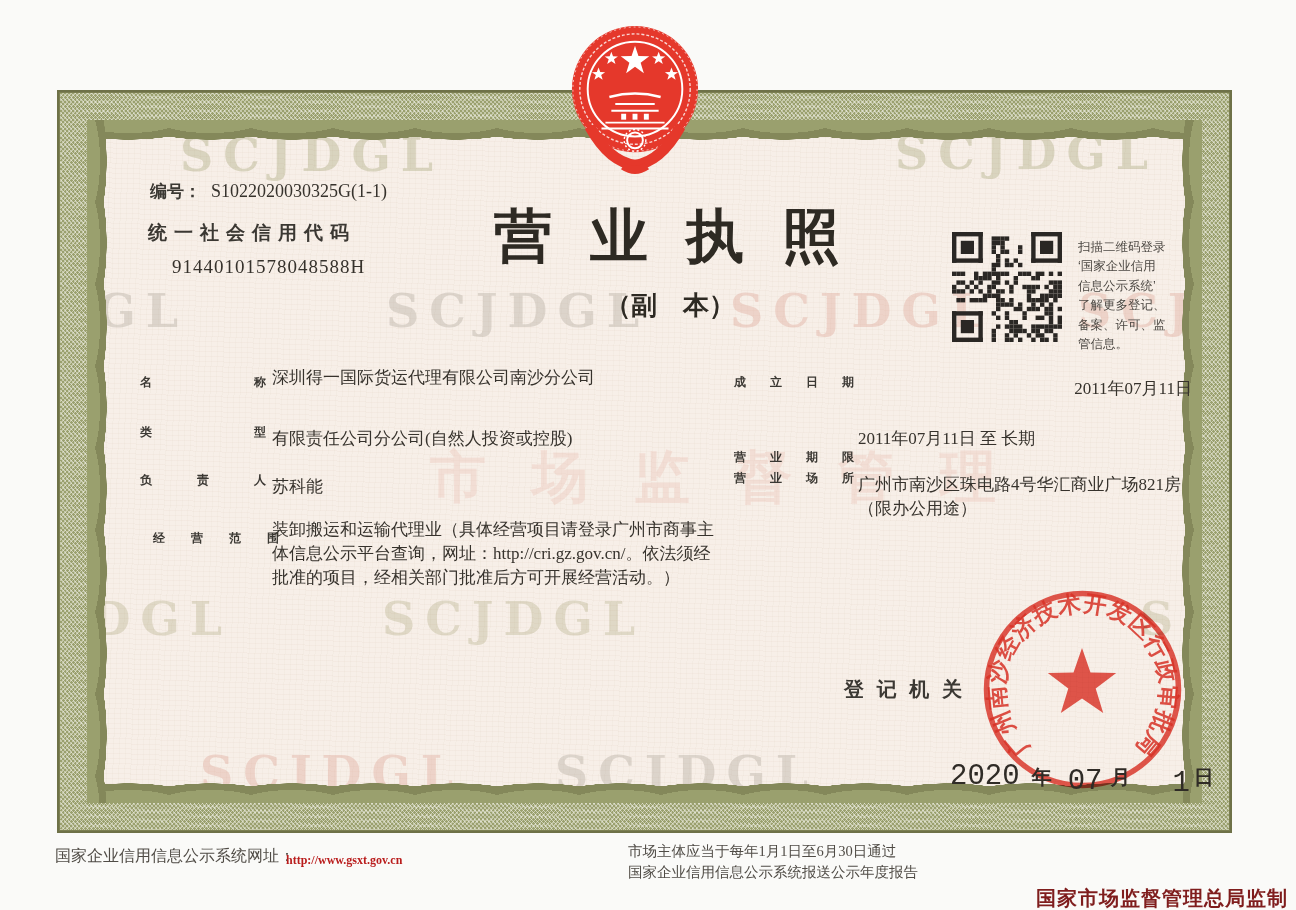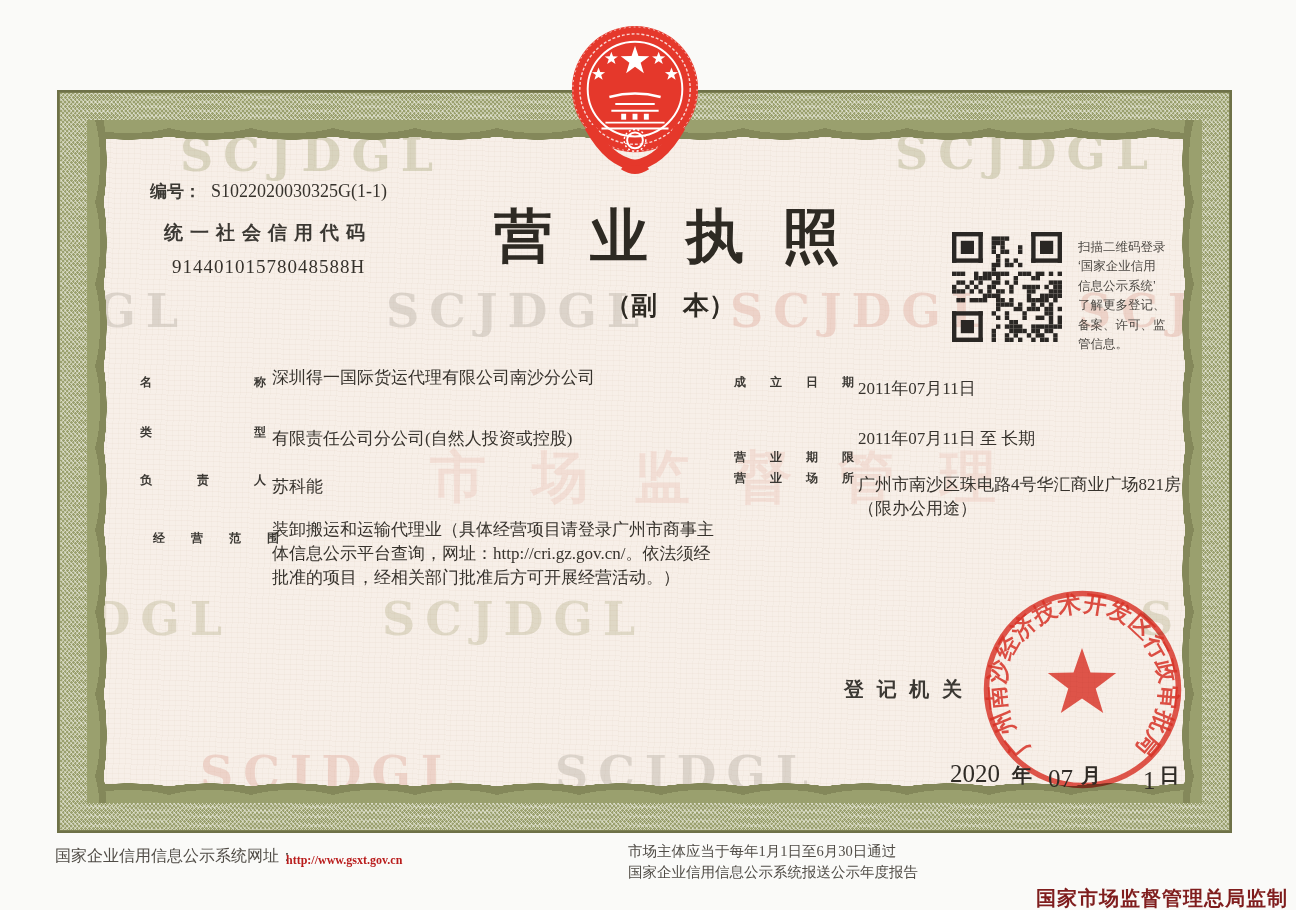--- a/index.html
+++ b/index.html
@@ -53,21 +53,21 @@
   .wm-green{color:rgba(150,148,96,0.25);}
   .wm-pink{color:rgba(224,172,158,0.42);}
   .wm-gray{color:rgba(168,158,146,0.33);}
   .wm-center{font-family:Liberation Sans, sans-serif;font-weight:700;font-size:56px;
       letter-spacing:46px;color:rgba(234,188,176,0.33);}
 
   
   .serial{left:150px;top:180px;font-size:17px;z-index:4;}
   .serial .lbl{font-weight:700;color:#3b3833;}
   .serial .val{font-family:"Liberation Serif","DejaVu Serif",serif;font-size:18px;color:#36322c;margin-left:10px;}
-  .credit-label{left:164px;top:220px;font-size:19px;font-weight:700;letter-spacing:7px;color:#3b3833;z-index:4;}
+  .credit-label{left:148px;top:220px;font-size:19px;font-weight:700;letter-spacing:7px;color:#3b3833;z-index:4;}
   .credit-value{left:148px;top:256px;font-family:"Liberation Serif","DejaVu Serif",serif;
       font-size:19px;letter-spacing:1px;color:#36322c;z-index:4;margin-left:24px;}
   .title{left:452px;top:198px;width:430px;text-align:center;font-size:58px;font-weight:900;
       letter-spacing:38px;text-indent:38px;color:#2e2a23;z-index:4;}
   .subtitle{left:470px;top:288px;width:400px;text-align:center;font-size:26px;font-weight:700;
       color:#2e2a23;z-index:4;}
 
   
   .qr-box{left:952px;top:232px;width:112px;height:112px;z-index:4;}
   .qr-caption{left:1078px;top:238px;width:112px;font-size:12.5px;line-height:1.55;color:#4b4742;z-index:4;}
@@ -80,21 +80,21 @@
   .lab-l{left:140px;width:126px;}
   .val-l{left:272px;width:450px;}
   .lab-r{left:734px;width:120px;}
   .val-r{left:858px;width:334px;}
 
   .registry-label{left:844px;top:676px;width:118px;font-size:20px;font-weight:700;color:#3b3833;
       text-align:justify;text-align-last:justify;z-index:4;}
 
   
   .date-row{left:950px;top:760px;z-index:7;white-space:nowrap;color:#2f2b26;}
-  .date-row .num{font-family:Liberation Serif, serif;font-size:25px;display:inline-block;}
+  .date-row .num{font-family:Liberation Mono, monospace;font-size:29px;display:inline-block;}
   .date-row .unit{font-size:20px;font-weight:700;display:inline-block;}
   .d-year{margin-right:12px;}
   .d-month{margin-left:16px;margin-right:8px;position:relative;top:5px;font-size:22px;}
   .d-day{margin-left:42px;margin-right:4px;position:relative;top:7px;font-size:22px;}
 
   
   .stamp{left:975px;top:582px;z-index:6;mix-blend-mode:multiply;}
 
   
   .emblem{left:566px;top:18px;z-index:5;}
@@ -382,21 +382,21 @@
 <div class="flabel lab-l" style="top:424px;">类型</div>
 <div class="fvalue val-l" style="top:427px;">有限责任公司分公司(自然人投资或控股)</div>
 
 <div class="flabel lab-l" style="top:472px;">负责人</div>
 <div class="fvalue val-l" style="top:475px;">苏科能</div>
 
 <div class="flabel lab-l" style="top:530px;margin-left:13px;">经营范围</div>
 <div class="fvalue val-l" style="top:518px;width:452px;">装卸搬运和运输代理业（具体经营项目请登录广州市商事主体信息公示平台查询，网址：http://cri.gz.gov.cn/。依法须经批准的项目，经相关部门批准后方可开展经营活动。）</div>
 
 <div class="flabel lab-r" style="top:374px;">成立日期</div>
-<div class="fvalue val-r" style="top:377px;">2011年07月11日</div>
+<div class="fvalue val-r" style="top:377px;text-align:right;">2011年07月11日</div>
 
 <div class="flabel lab-r" style="top:449px;">营业期限</div>
 <div class="fvalue val-r" style="top:427px;">2011年07月11日 至 长期</div>
 
 <div class="flabel lab-r" style="top:470px;">营业场所</div>
 <div class="fvalue val-r" style="top:473px;">广州市南沙区珠电路4号华汇商业广场821房（限办公用途）</div>
 
 <div class="abs registry-label">登记机关</div>
 
 <svg class="abs stamp" width="215" height="215" viewBox="0 0 215 215">

